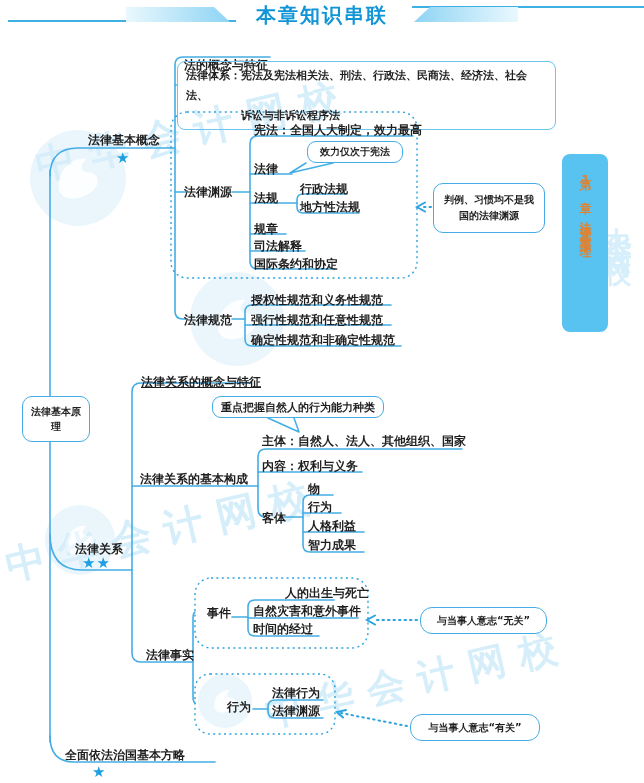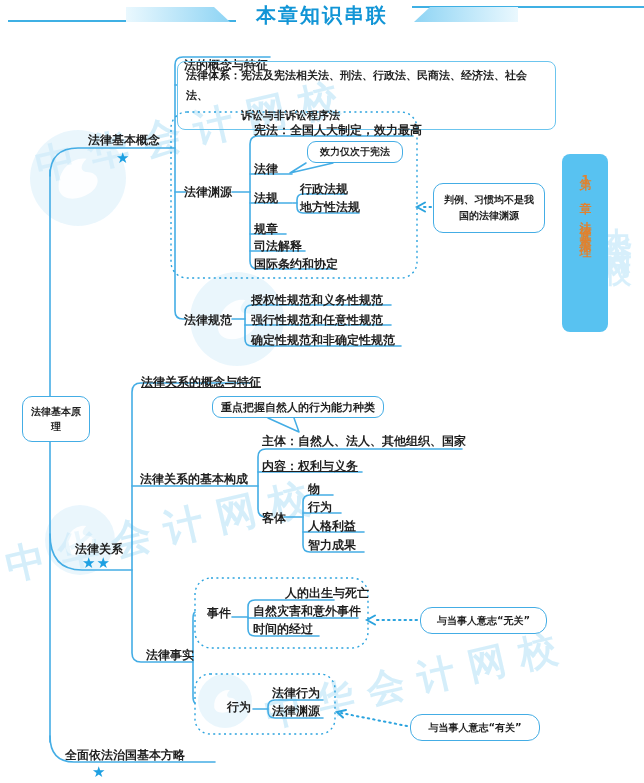--- a/index.html
+++ b/index.html
@@ -156,21 +156,21 @@
 
   <div class="lbl" style="left:75px;top:541px;">法律关系</div>
   <div class="star" style="left:82px;top:554px;">★★</div>
   <div class="lbl" style="left:141px;top:374px;text-decoration:underline;">法律关系的概念与特征</div>
 
   <div class="cbox" style="left:212px;top:396px;width:170px;height:20px;font-size:11px;">
     <span>重点把握自然人的行为能力种类</span>
   </div>
   <div class="lbl" style="left:262px;top:433px;">主体：自然人、法人、其他组织、国家</div>
   <div class="lbl" style="left:140px;top:471px;">法律关系的基本构成</div>
-  <div class="lbl" style="left:262px;top:458px;text-decoration:underline;">内容：权利与义务</div>
+  <div class="lbl" style="left:262px;top:458px;">内容：权利与义务</div>
   <div class="lbl" style="left:262px;top:510px;">客体</div>
   <div class="lbl" style="left:308px;top:481px;">物</div>
   <div class="lbl" style="left:308px;top:499px;">行为</div>
   <div class="lbl" style="left:308px;top:518px;">人格利益</div>
   <div class="lbl" style="left:308px;top:537px;">智力成果</div>
 
   <div class="lbl" style="left:146px;top:647px;">法律事实</div>
   <div class="lbl" style="left:207px;top:605px;">事件</div>
   <div class="lbl" style="left:253px;top:585px;margin-left:32px;">人的出生与死亡</div>
   <div class="lbl" style="left:253px;top:603px;">自然灾害和意外事件</div>

